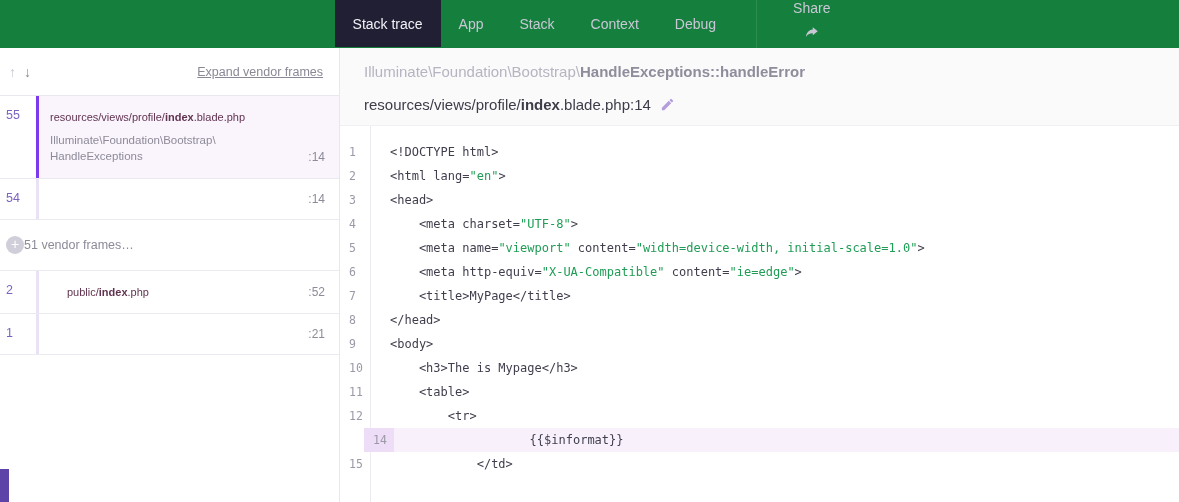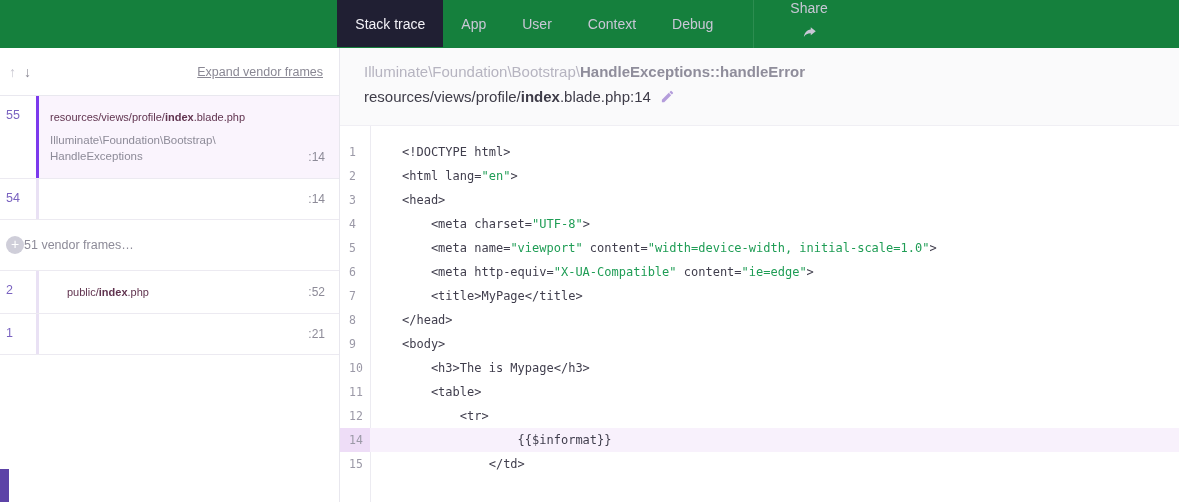--- a/index.html
+++ b/index.html
@@ -48,46 +48,46 @@
             padding:16px 14px 16px 6px; cursor:pointer; }
   .plus { width:18px; height:18px; border-radius:50%; background:#cfced9; color:#fff;
           font-size:14px; line-height:17px; text-align:center; cursor:pointer; }
   .vlabel { color:#8d8b98; font-size:12.5px; }
 
   .scroll-thumb { position:absolute; left:0; bottom:0; width:9px; height:34px; background:#5d43a7; cursor:grab; }
 
   
   .main { flex:1; display:flex; flex-direction:column; min-width:0; }
   .main-header { height:78px; background:#fafafb; border-bottom:1px solid #f0eff4; padding:15px 24px 0 24px; }
-  .exc-class { font-size:15px; margin-bottom:8px; }
+  .exc-class { font-size:15px; margin-bottom:16px; }
   .exc-class .ns { color:#b6b4c0; }
   .exc-class .method { color:#8f8d9b; font-weight:600; }
   .exc-file { font-size:15px; color:#3e3c48; display:flex; align-items:center; }
   .exc-file b { font-weight:700; }
   .pencil { width:15px; height:15px; fill:#b49ddb; margin-left:9px; cursor:pointer; }
 
   .code { flex:1; background:#fff; position:relative; padding-top:14px;
           font-family:"DejaVu Sans Mono", monospace; }
   .code::before { content:''; position:absolute; left:30px; top:0; bottom:0; width:1px; background:#ecebf1; }
   .code-line { display:flex; height:24px; line-height:24px; white-space:pre; font-size:12px; color:#403e4d; }
   .ln { width:30px; min-width:30px; padding-left:9px; font-size:11.5px; color:#9b99a7; }
-  .lc { padding-left:32px; }
+  .lc { padding-left:20px; }
   .str { color:#1f9d55; }
-  .code-line.hl { background:#f8f1fc; position:relative; z-index:1; }
+  .code-line.hl { background:#f8f1fc; position:relative; z-index:1;margin-left:24px; }
   .code-line.hl .ln { background:#eeddf7; }
 </style>
 </head>
 <body>
 
 <nav class="nav">
   <div class="nav-group">
     <div class="nav-tabs">
         <button class="nav-tab active">Stack trace</button>
         <button class="nav-tab">App</button>
-        <button class="nav-tab">User</button>
+        <button class="nav-tab">Stack</button>
         <button class="nav-tab">Context</button>
         <button class="nav-tab">Debug</button>
       </div>
     <div class="nav-divider"></div>
     <button class="share-btn">
       <span>Share</span>
       <svg viewBox="0 0 24 24">
         <path d="M14 7V3.5L22 10l-8 6.5V13c-5.5 0-8.5 1.8-11 6 .8-6.5 4.5-11 11-12z"></path>
       </svg>
     </button>

